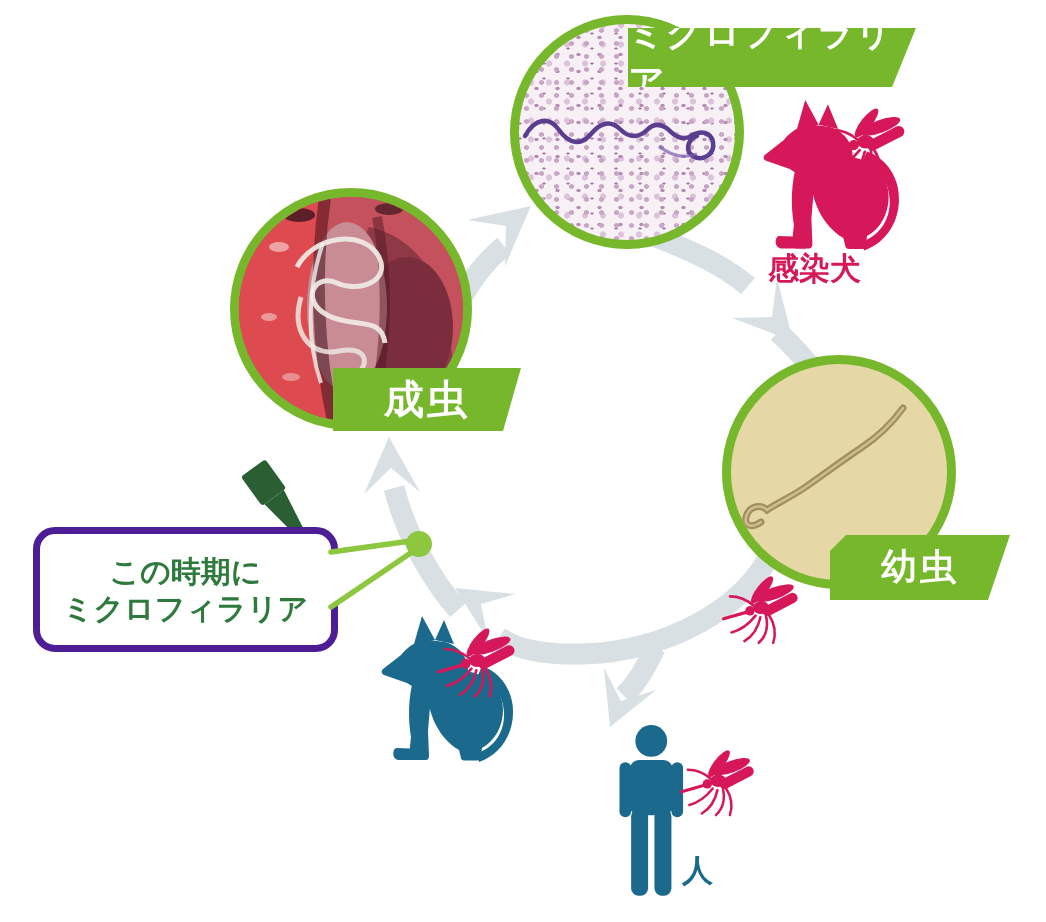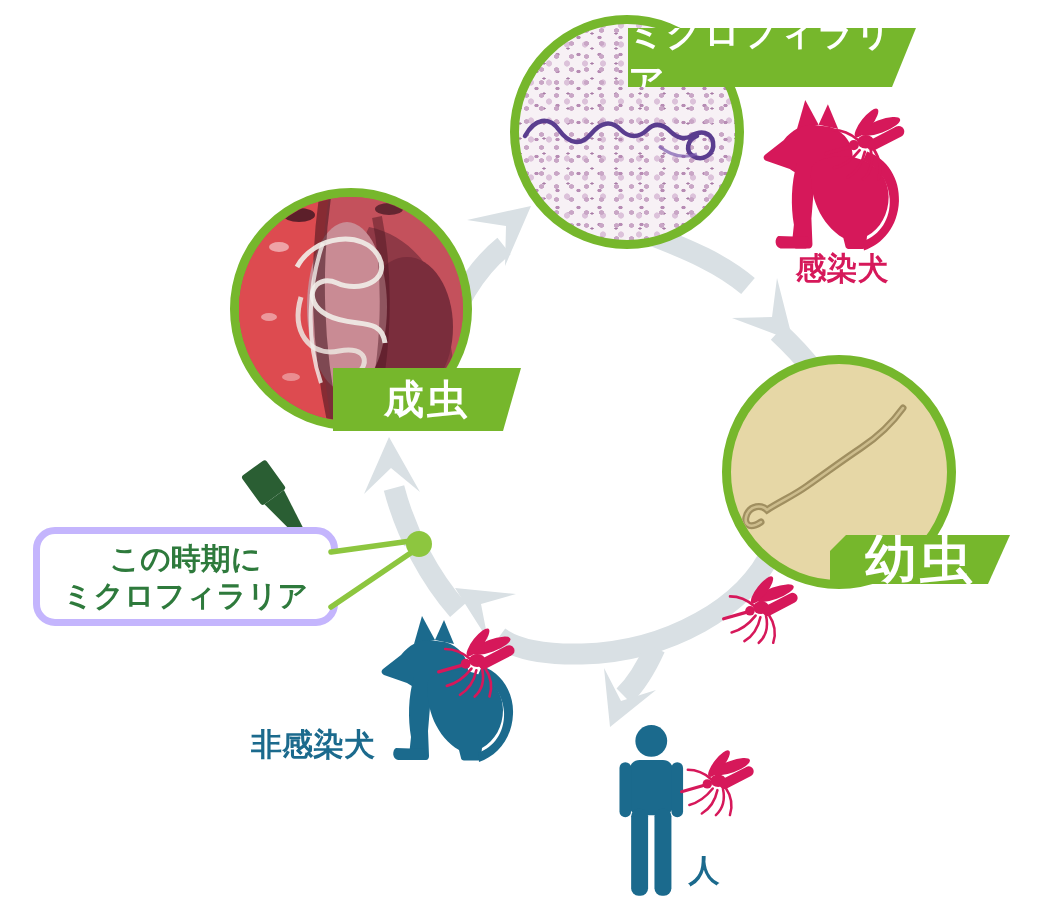--- a/index.html
+++ b/index.html
@@ -28,32 +28,32 @@
   #circle-larva{left:722px;top:355px;width:216px;height:216px;background:#e6d7a6;}
   .photo-circle svg{position:absolute;left:0;top:0;}
 
   
   .green-box{position:absolute;background:#76b72c;color:#fff;display:flex;
              align-items:center;justify-content:center;font-weight:bold;z-index:4;}
   #label-microfilaria{left:628px;top:28px;width:288px;height:59px;font-size:36px;letter-spacing:1px;
       clip-path:polygon(0 0,100% 0,calc(100% - 24px) 100%,0 100%);font-family:Liberation Mono, monospace;}
   #label-adult{left:333px;top:368px;width:188px;height:63px;font-size:40px;letter-spacing:3px;
       clip-path:polygon(0 0,100% 0,calc(100% - 18px) 100%,0 100%);}
-  #label-larva{left:830px;top:535px;width:180px;height:49px;font-size:52px;letter-spacing:3px;
+  #label-larva{left:830px;top:535px;width:180px;height:65px;font-size:36px;letter-spacing:3px;
       clip-path:polygon(16px 0,100% 0,calc(100% - 22px) 100%,0 100%,0 16px);text-align:right;}
 
   
-  .side-label{position:absolute;font-weight:bold;z-index:5;text-align:center;}
+  .side-label{position:absolute;font-weight:bold;z-index:5;text-align:left;}
   #text-infected-dog{left:768px;top:248px;width:148px;font-size:31px;color:#d6185a;}
   #text-noninfected-dog{left:237px;top:724px;width:152px;font-size:31px;color:#1b6a8d;}
   #text-human{left:682px;top:850px;width:44px;font-size:31px;color:#1b6a8d;}
 
   
-  #bubble{position:absolute;left:33px;top:527px;width:305px;height:99px;box-sizing:border-box;
-          background:#fff;border:7px solid #c4b5fd;border-radius:22px;z-index:6;
+  #bubble{position:absolute;left:33px;top:527px;width:305px;height:125px;box-sizing:border-box;
+          background:#fff;border:7px solid #4c1d95;border-radius:22px;z-index:6;
           display:flex;flex-direction:column;align-items:center;justify-content:center;text-align:center;}
   #bubble .line{color:#2e7a3c;font-weight:bold;font-size:30px;line-height:37px;white-space:nowrap;}
 
   .z1{z-index:1;} .z3{z-index:3;} .z7{z-index:7;}
 </style>
 </head>
 <body>
 
 <div id="stage">
 
@@ -187,21 +187,20 @@
     <span>ミクロフィラリア</span>
   </div>
   <div class="green-box" id="label-adult">
     <span>成虫</span>
   </div>
   <div class="green-box" id="label-larva">
     <span>幼虫</span>
   </div>
 
   <div class="side-label" id="text-infected-dog">感染犬</div>
-  <div class="side-label" id="text-noninfected-dog">非感染犬</div>
   <div class="side-label" id="text-human">人</div>
 
   <div id="bubble">
     <span class="line">この時期に</span>
     <span class="line">ミクロフィラリア</span>
   </div>
 
   <svg class="layer z7" width="1046" height="922" viewBox="0 0 1046 922">
     <polygon points="331,552 331,607 420,545" fill="#ffffff"></polygon>
     <g stroke="#8dc63f" stroke-width="5.5" stroke-linecap="round">

